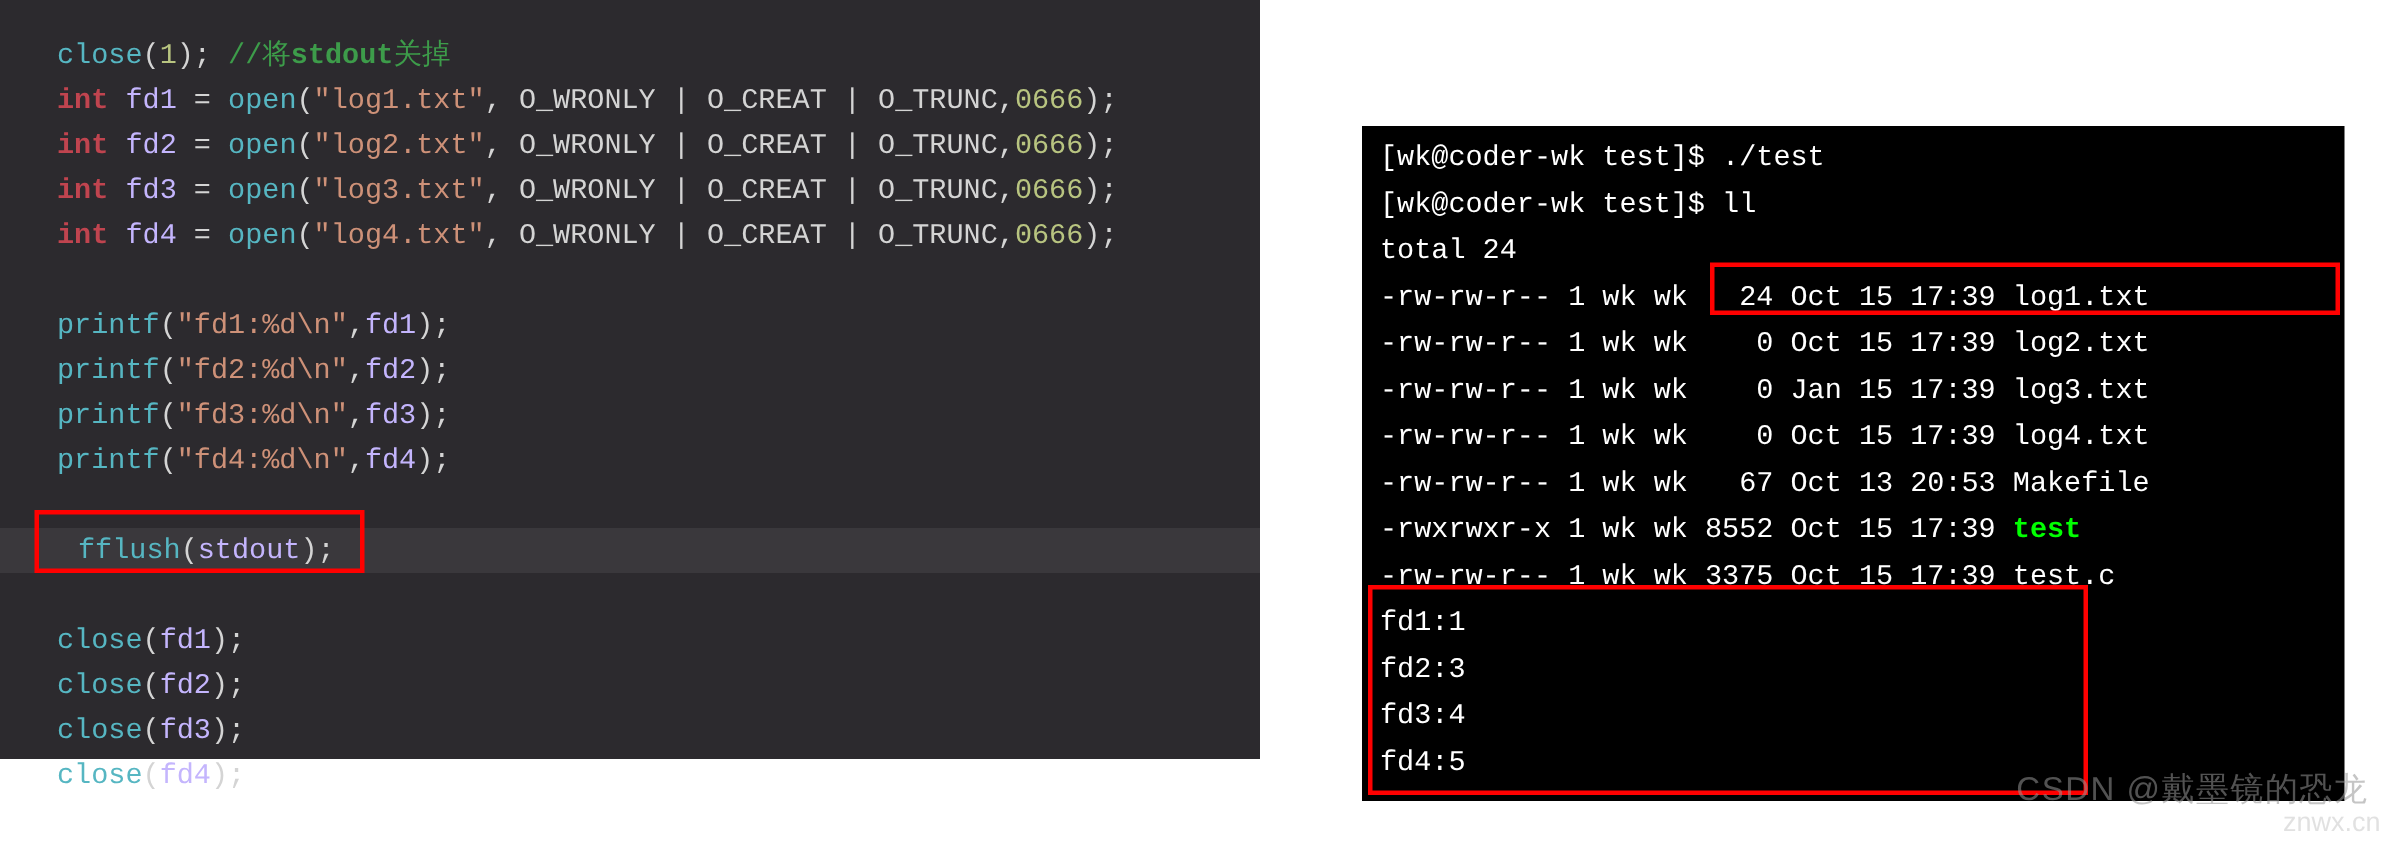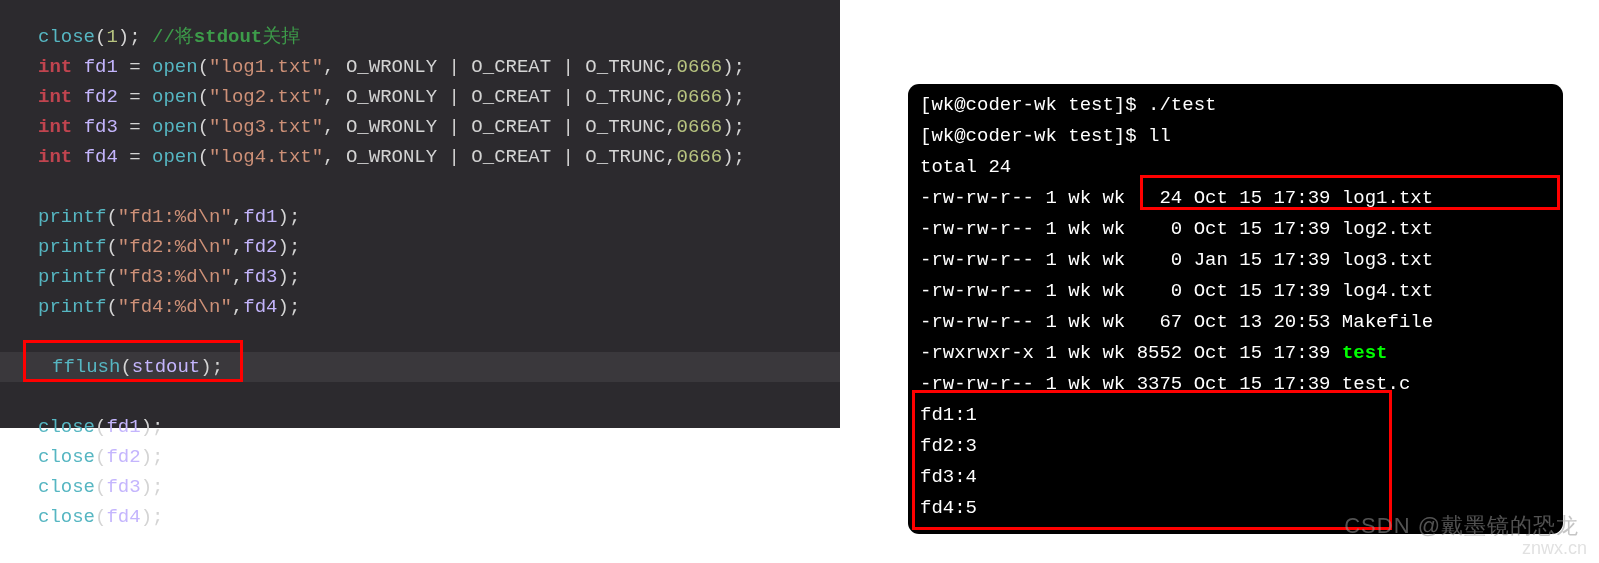--- a/index.html
+++ b/index.html
@@ -9,21 +9,21 @@
     width: 1599px;
     height: 563px;
     position: relative;
     overflow: hidden;
   }
   .code-pane {
     position: absolute;
     left: 0;
     top: 0;
     width: 840px;
-    height: 428px;
+    height: 506px;
     background: #2c2a2e;
     padding: 22px 0 0 38px;
     font-size: 19px;
     line-height: 30px;
   }
   .code-line { white-space: pre; color: #d4d4d4; }
   .fn  { color: #56b6c2; }
   .num { color: #b8c480; }
   .op  { color: #d4d4d4; }
   .cmt { color: #3d9c4a; }
@@ -54,21 +54,20 @@
     top: 84px;
     width: 655px;
     height: 450px;
     background: #000000;
     color: #ffffff;
     font-family: Consolas, 'Courier New', monospace;
     font-size: 19px;
     line-height: 31px;
     padding: 6px 0 0 12px;
     overflow: hidden;
-    border-radius: 11px;
   }
   .term-line { white-space: pre; }
   .term-green { color: #00ff00; font-weight: bold; }
   .red-box-2 {
     position: absolute;
     left: 1140px;
     top: 175px;
     width: 420px;
     height: 35px;
     border: 3px solid #ff0000;

